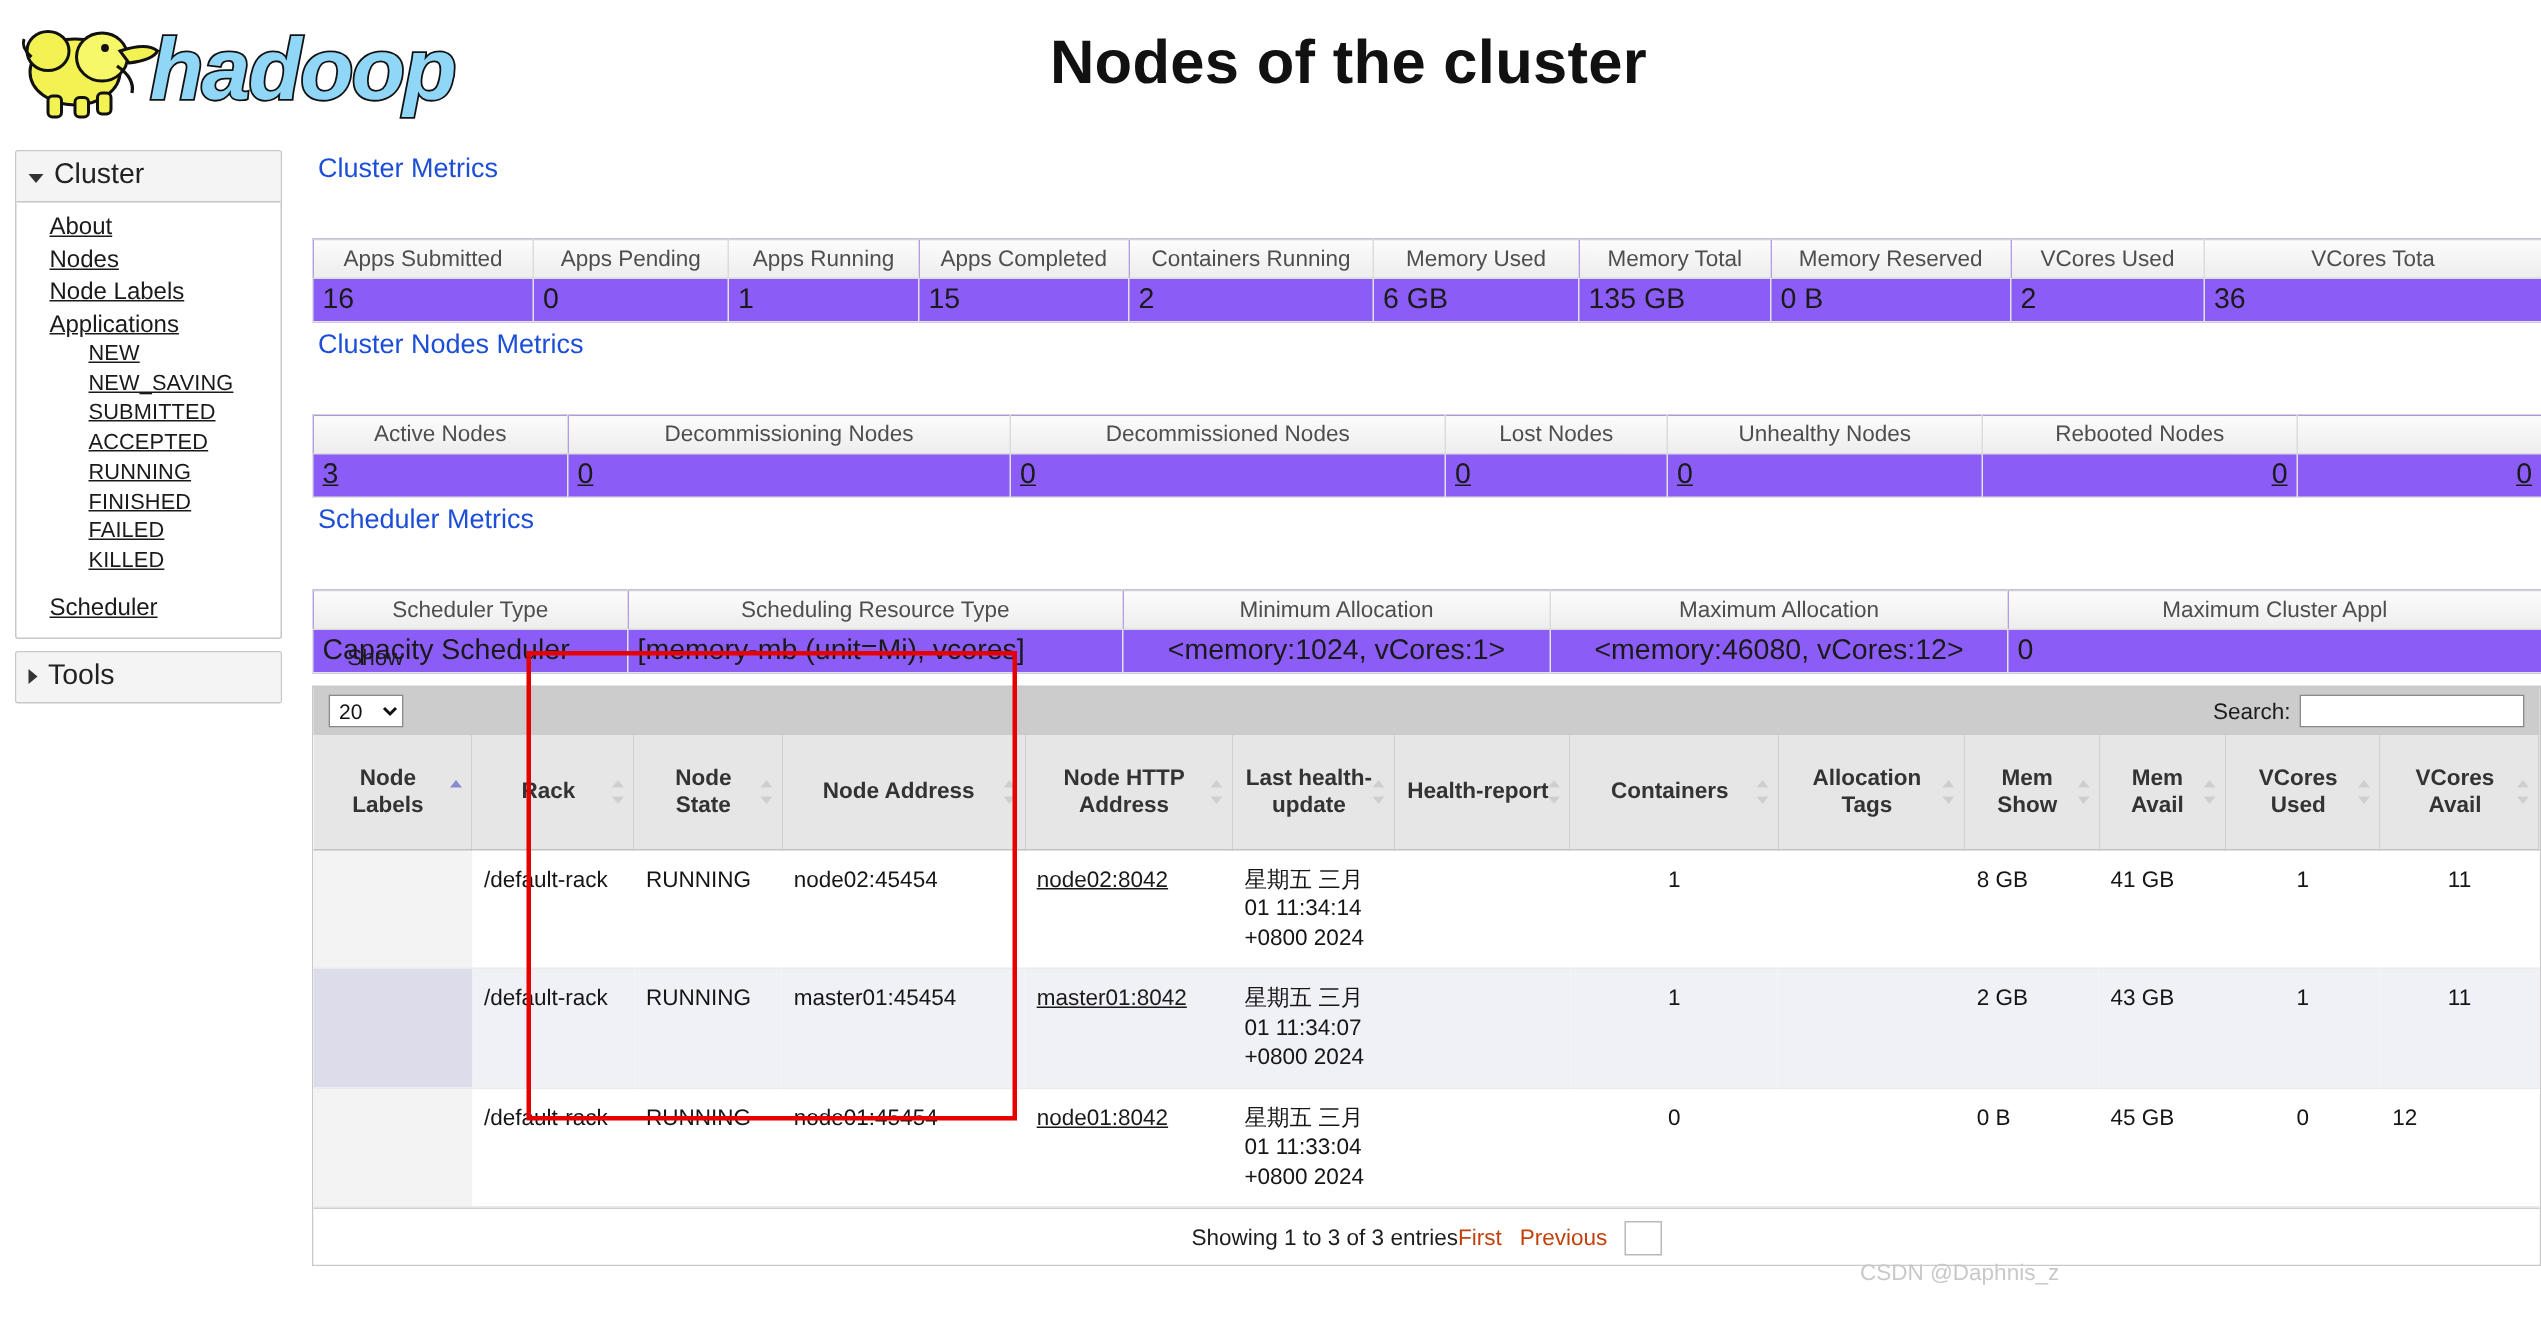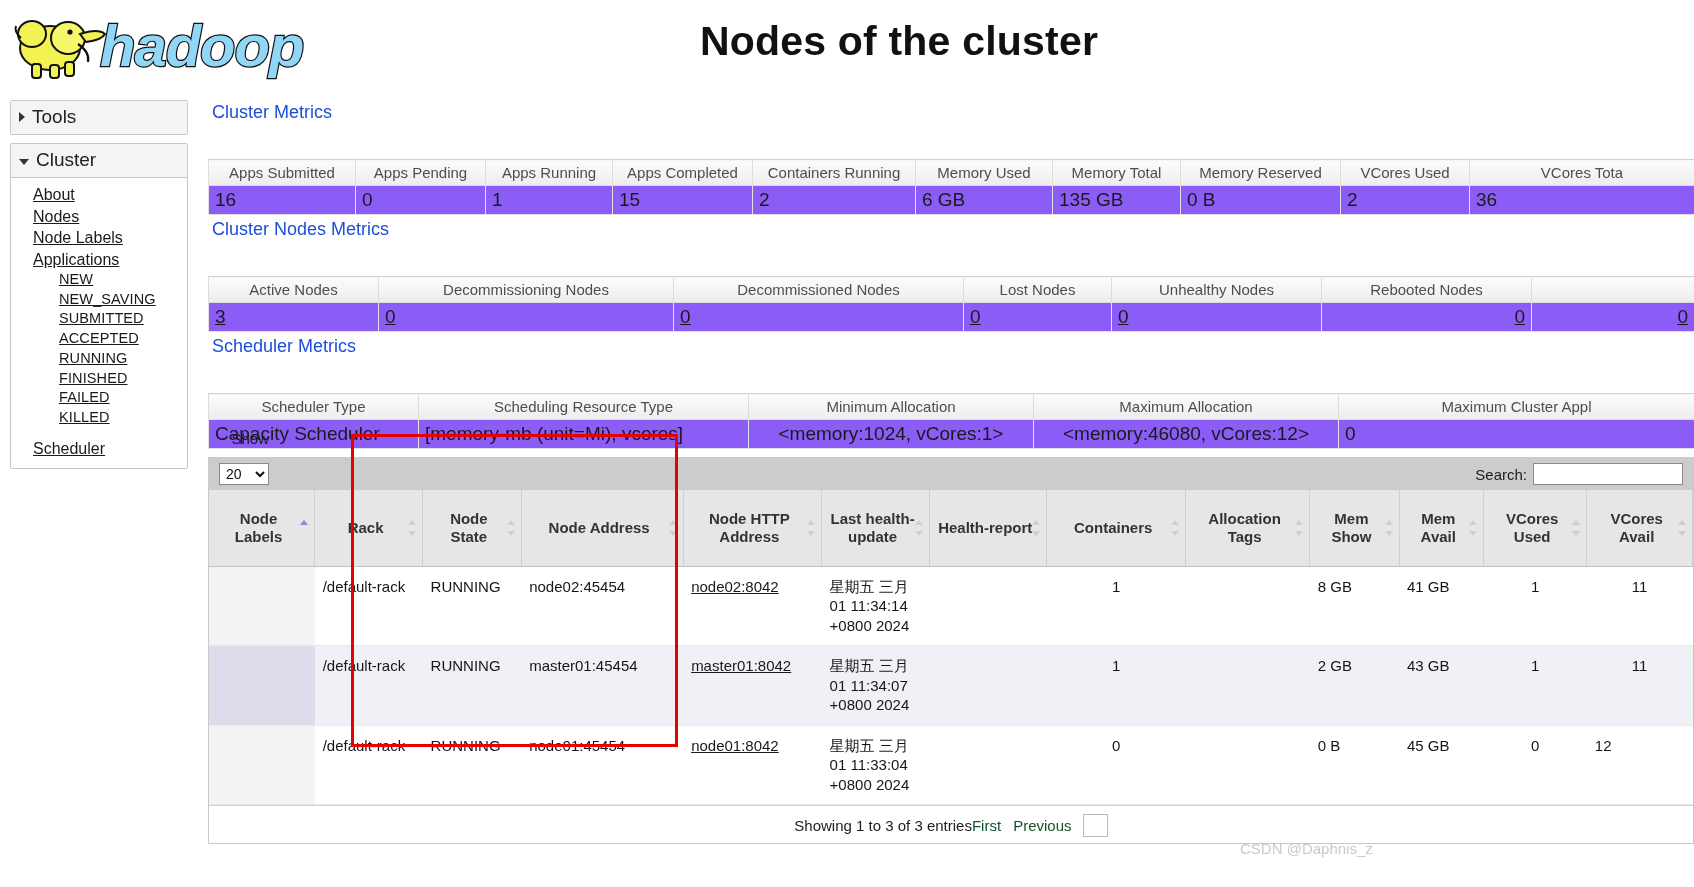--- a/index.html
+++ b/index.html
@@ -245,21 +245,21 @@
     display: flex;
     align-items: center;
     justify-content: center;
     padding: 8px 10px 6px 10px;
     font-size: 15px;
     color: #1d1d1d;
     background: #fff;
   }
   .dt-paginate { display: flex; align-items: center; gap: 12px; }
   .pg-btn {
-    color: #14532d;
+    color: #c2410c;
     cursor: pointer;
   }
   .pg-num {
     border: 1px solid #b9b9b9;
     padding: 2px 9px;
     color: #222;
     cursor: pointer;
     background: #fff;
   }
 
@@ -302,46 +302,46 @@
           <path d="M11 34 q -7 -6 -5 -12" fill="none" stroke="#111" stroke-width="2"></path>
         </g>
 
         <text x="90" y="62" font-family="'Liberation Sans', sans-serif" font-size="58" font-weight="bold" font-style="italic" fill="#8fd6f7" stroke="#111" stroke-width="2.4" paint-order="stroke" letter-spacing="-1">hadoop</text>
       </svg>
     </div>
     <div class="page-title">Nodes of the cluster</div>
   </div>
 
   <div class="sidebar">
-    <div class="panel">
-      <div class="panel-head collapsed">
-        <span class="caret-right"></span>
-        <span>Tools</span>
-      </div>
-    </div>
     <div class="panel">
       <div class="panel-head">
         <span class="caret-down"></span>
         <span>Cluster</span>
       </div>
       <div class="panel-body">
         <a class="nav-link">About</a>
         <a class="nav-link">Nodes</a>
         <a class="nav-link">Node Labels</a>
         <a class="nav-link">Applications</a>
         <a class="nav-link sub">NEW</a>
         <a class="nav-link sub">NEW_SAVING</a>
         <a class="nav-link sub">SUBMITTED</a>
         <a class="nav-link sub">ACCEPTED</a>
         <a class="nav-link sub">RUNNING</a>
         <a class="nav-link sub">FINISHED</a>
         <a class="nav-link sub">FAILED</a>
         <a class="nav-link sub">KILLED</a>
         <div class="nav-spacer"></div>
         <a class="nav-link">Scheduler</a>
+      </div>
+    </div>
+    <div class="panel">
+      <div class="panel-head collapsed">
+        <span class="caret-right"></span>
+        <span>Tools</span>
       </div>
     </div>
   </div>
 
   <div class="main">
 
     <div class="section-title">Cluster Metrics</div>
     <table class="metrics mt-block">
       <colgroup>
         <col style="width:147px">

